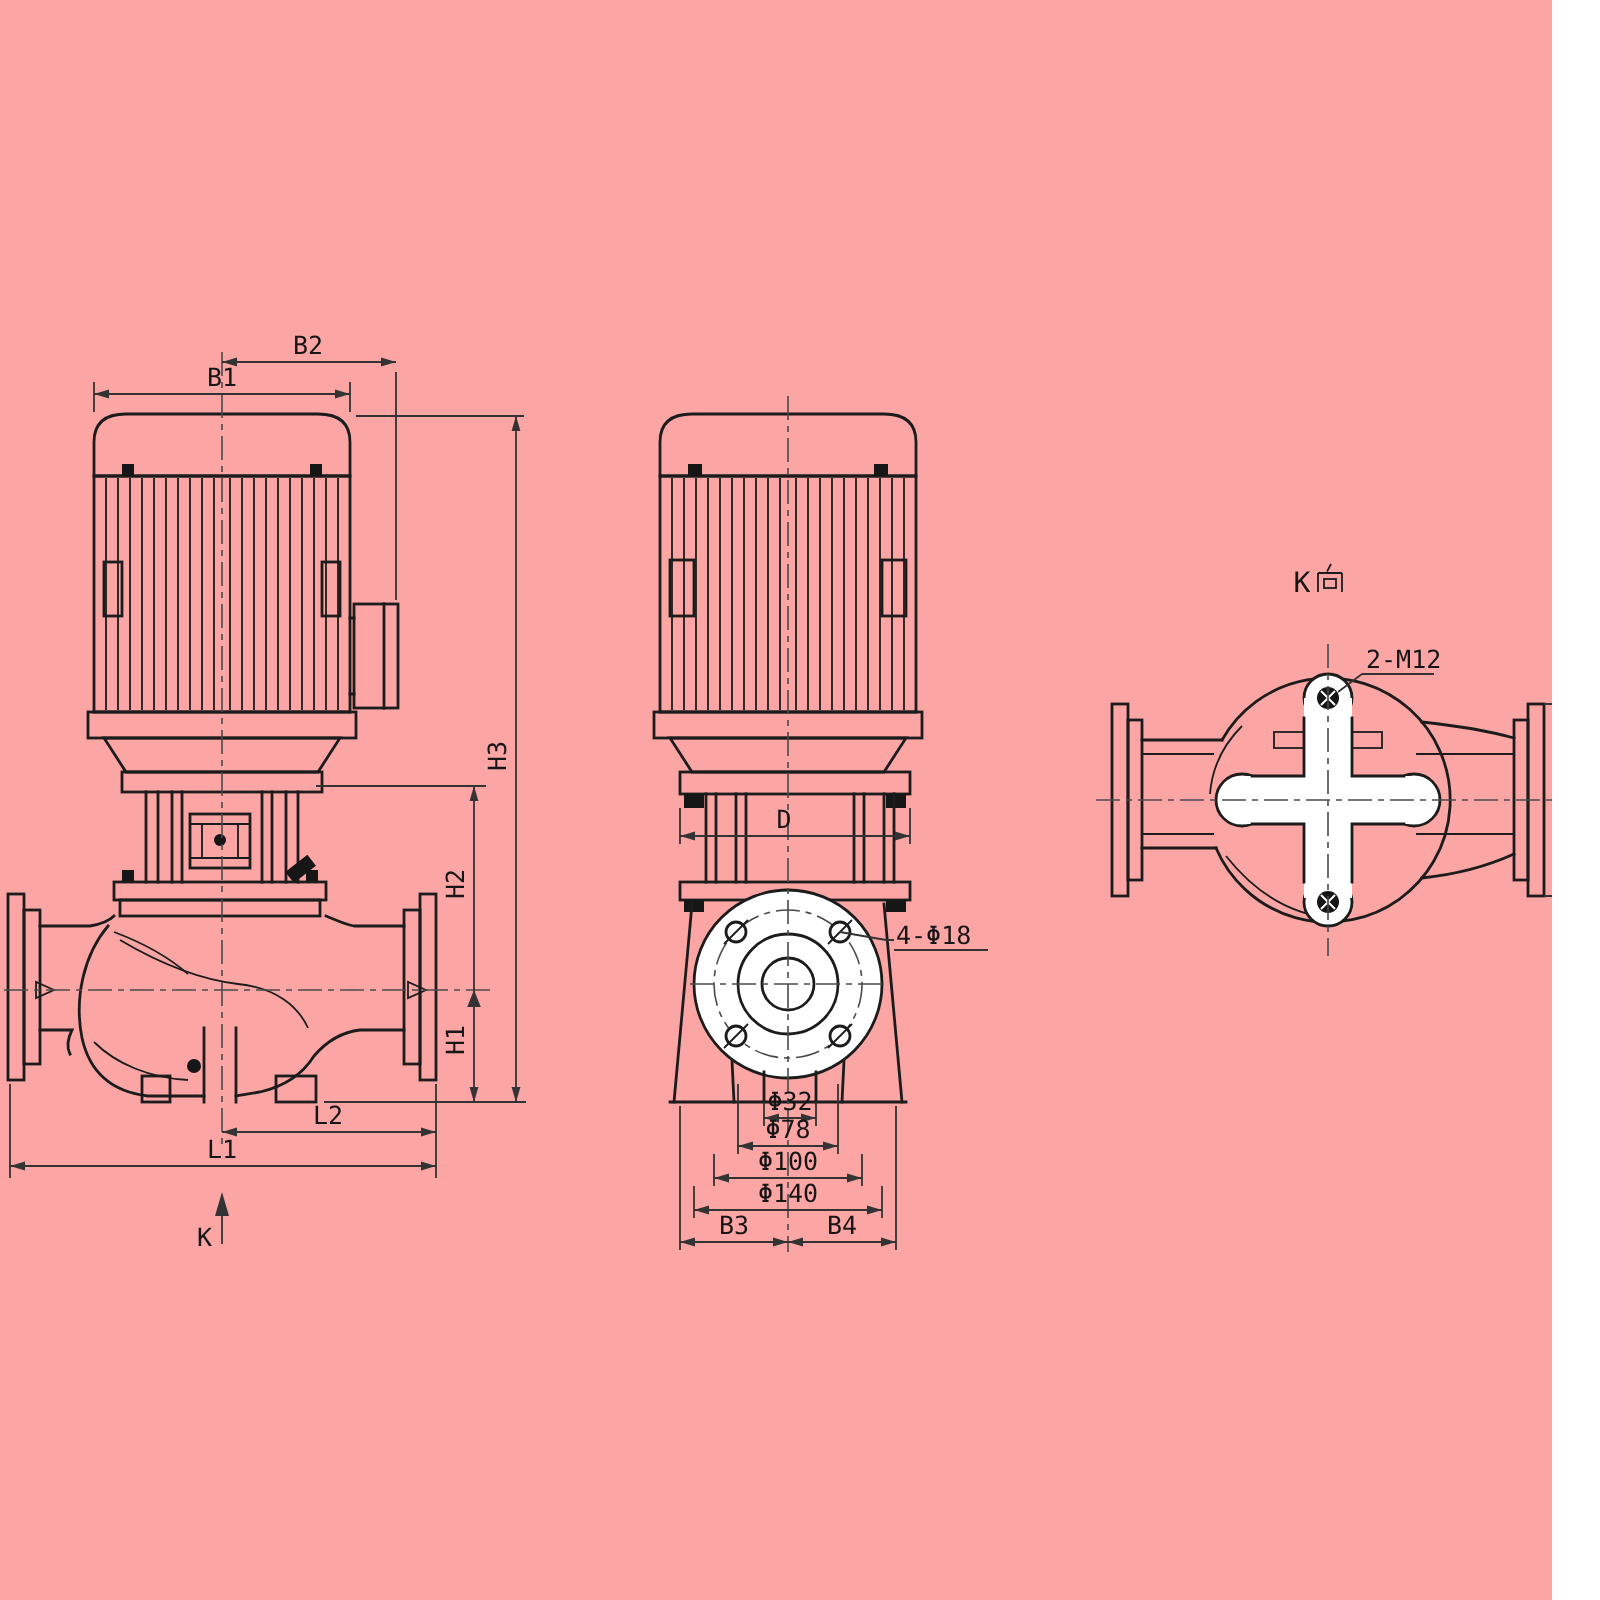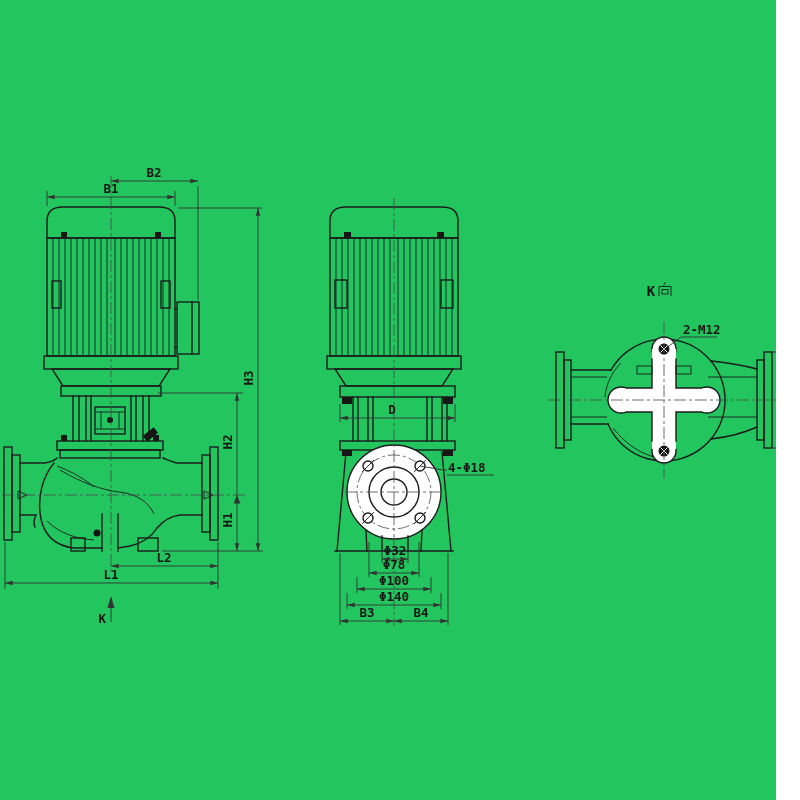--- a/index.html
+++ b/index.html
@@ -1,16 +1,16 @@
 <!DOCTYPE html>
 <html><head>
 <meta charset="utf-8">
 <style>
   html,body{margin:0;padding:0;background:#ffffff;}
-  .canvas{position:relative;width:776px;height:800px;background:#22c55e;overflow:hidden;font-weight:bold;}
+  .canvas{position:relative;width:776px;height:800px;background:#fca5a5;overflow:hidden;}
   svg{display:block;}
   .ln{stroke:#1c1c1c;stroke-width:1.4;fill:none;stroke-linecap:square;stroke-linejoin:miter;}
   .lnw{stroke:#1c1c1c;stroke-width:1.4;fill:#ffffff;}
   .thin{stroke:#1c1c1c;stroke-width:0.9;fill:none;}
   .cl{stroke:#4a4a4a;stroke-width:0.8;fill:none;stroke-dasharray:12 3 3 3;}
   .dim{stroke:#333333;stroke-width:0.9;fill:none;}
   .fillk{fill:#161616;stroke:none;}
   .wfill{fill:#ffffff;stroke:none;}
   .arr{fill:#333333;stroke:none;}
   text.t{font-family:"DejaVu Sans Mono","Liberation Mono",monospace;font-size:12.5px;fill:#161616;}

